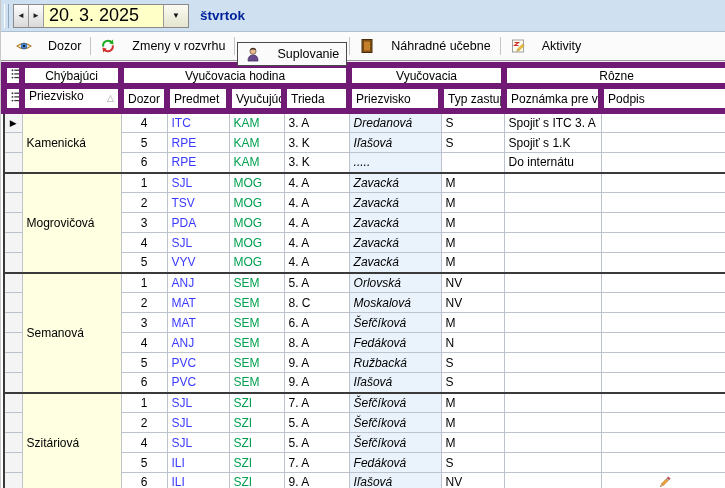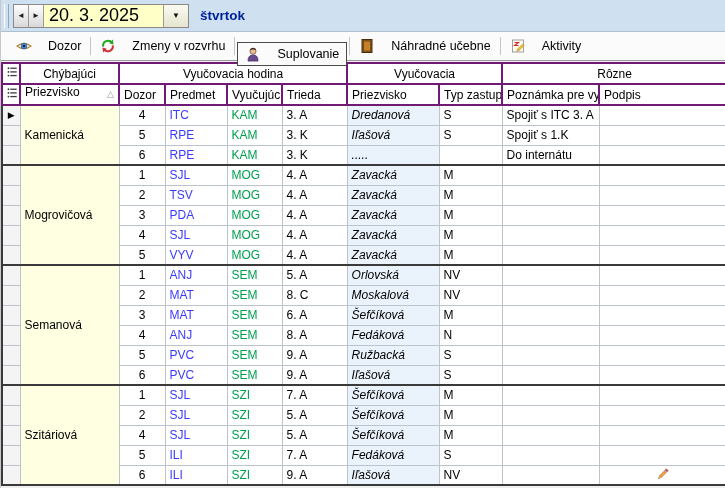--- a/index.html
+++ b/index.html
@@ -34,21 +34,21 @@
   .ticon{width:16px;height:16px;display:inline-flex;}
   .ticon svg{width:16px;height:16px;}
 
   
   .gridwrap{margin-top:1px;}
   table.grid{border-collapse:collapse;table-layout:fixed;width:725px;
              font-size:12px;color:#000;background:#fff;}
   table.grid td{height:20px;padding:0 4px;white-space:nowrap;overflow:hidden;
                 border:1px solid #bdc3cc;vertical-align:middle;box-sizing:border-box;}
   
-  tr.ghead td, tr.chead td{border:2px solid #701a75;background:#ffffff;height:21px;}
+  tr.ghead td, tr.chead td{border:6px solid #701a75;background:#ffffff;height:21px;}
   tr.ghead td{text-align:center;}
   tr.chead td{text-align:left;}
   td.cornercell{text-align:center;padding:0;}
   .sortmark{float:right;color:#9a9a9a;font-size:9px;line-height:19px;}
   
   td.rowhead{background:#f4f4f4;border:1px solid #8f8f8f;padding:0;text-align:center;
              font-size:9px;color:#000;line-height:18px;}
   
   td.teacher{background:var(--missing-bg,#ffffe1);border-left:2px solid #3a3a3a;
              border-right:2px solid #3a3a3a;vertical-align:middle;margin-left:26px;}

